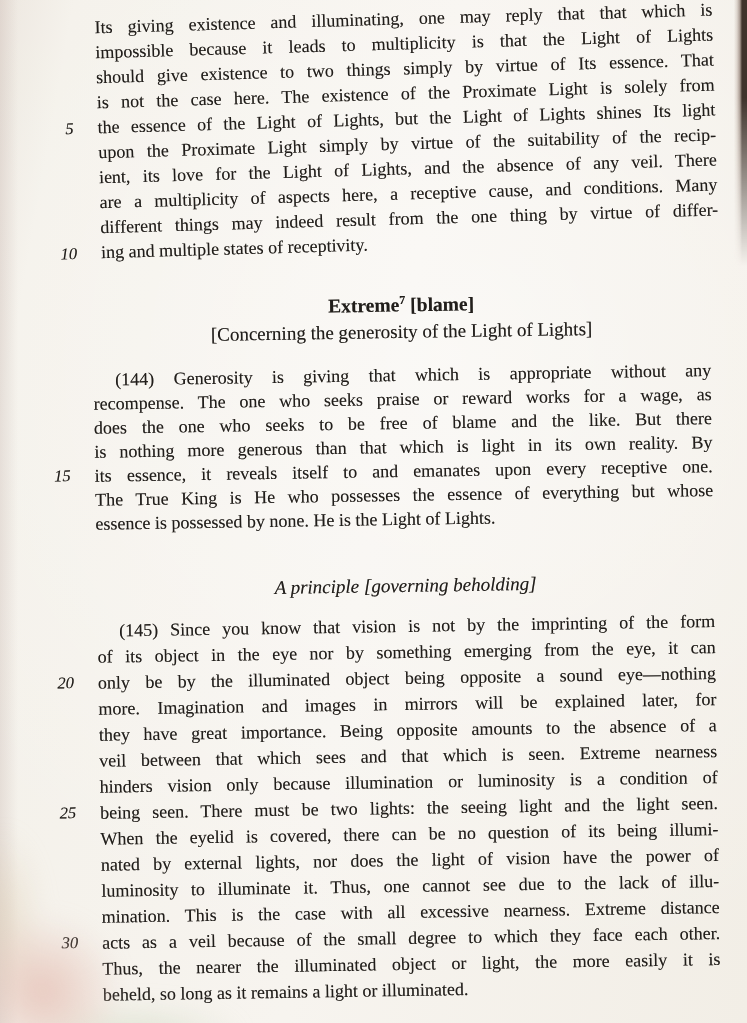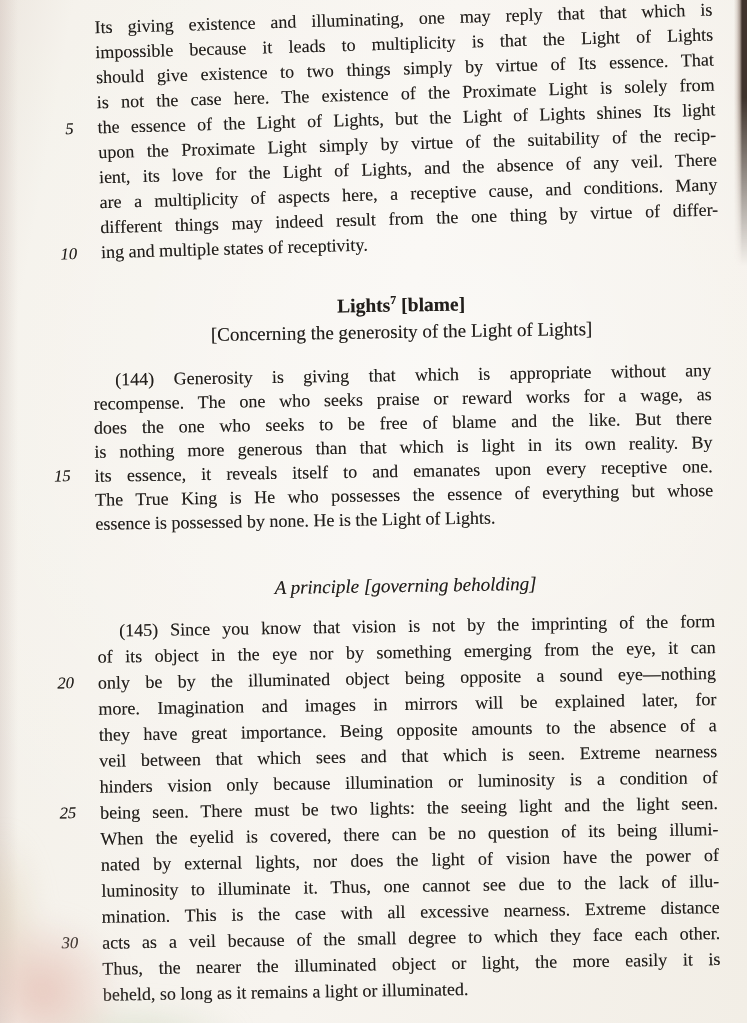--- a/index.html
+++ b/index.html
@@ -141,21 +141,21 @@
         <div class="line-row">
           <span class="line-num"></span>
           <span class="line-text">different things may indeed result from the one thing by virtue of differ-</span>
         </div>
         <div class="line-row">
           <span class="line-num">10</span>
           <span class="line-text last">ing and multiple states of receptivity.</span>
         </div>
       </div>
 
-    <div class="heading-bold"><span>Lights</span><sup>7</sup> <span>[blame]</span></div>
+    <div class="heading-bold"><span>Extreme</span><sup>7</sup> <span>[blame]</span></div>
 
     <div class="heading-sub">[Concerning the generosity of the Light of Lights]</div>
 
     <div class="para lh24 para-144">
         <div class="line-row">
           <span class="line-num"></span>
           <span class="line-text indent">(144) Generosity is giving that which is appropriate without any</span>
         </div>
         <div class="line-row">
           <span class="line-num"></span>

